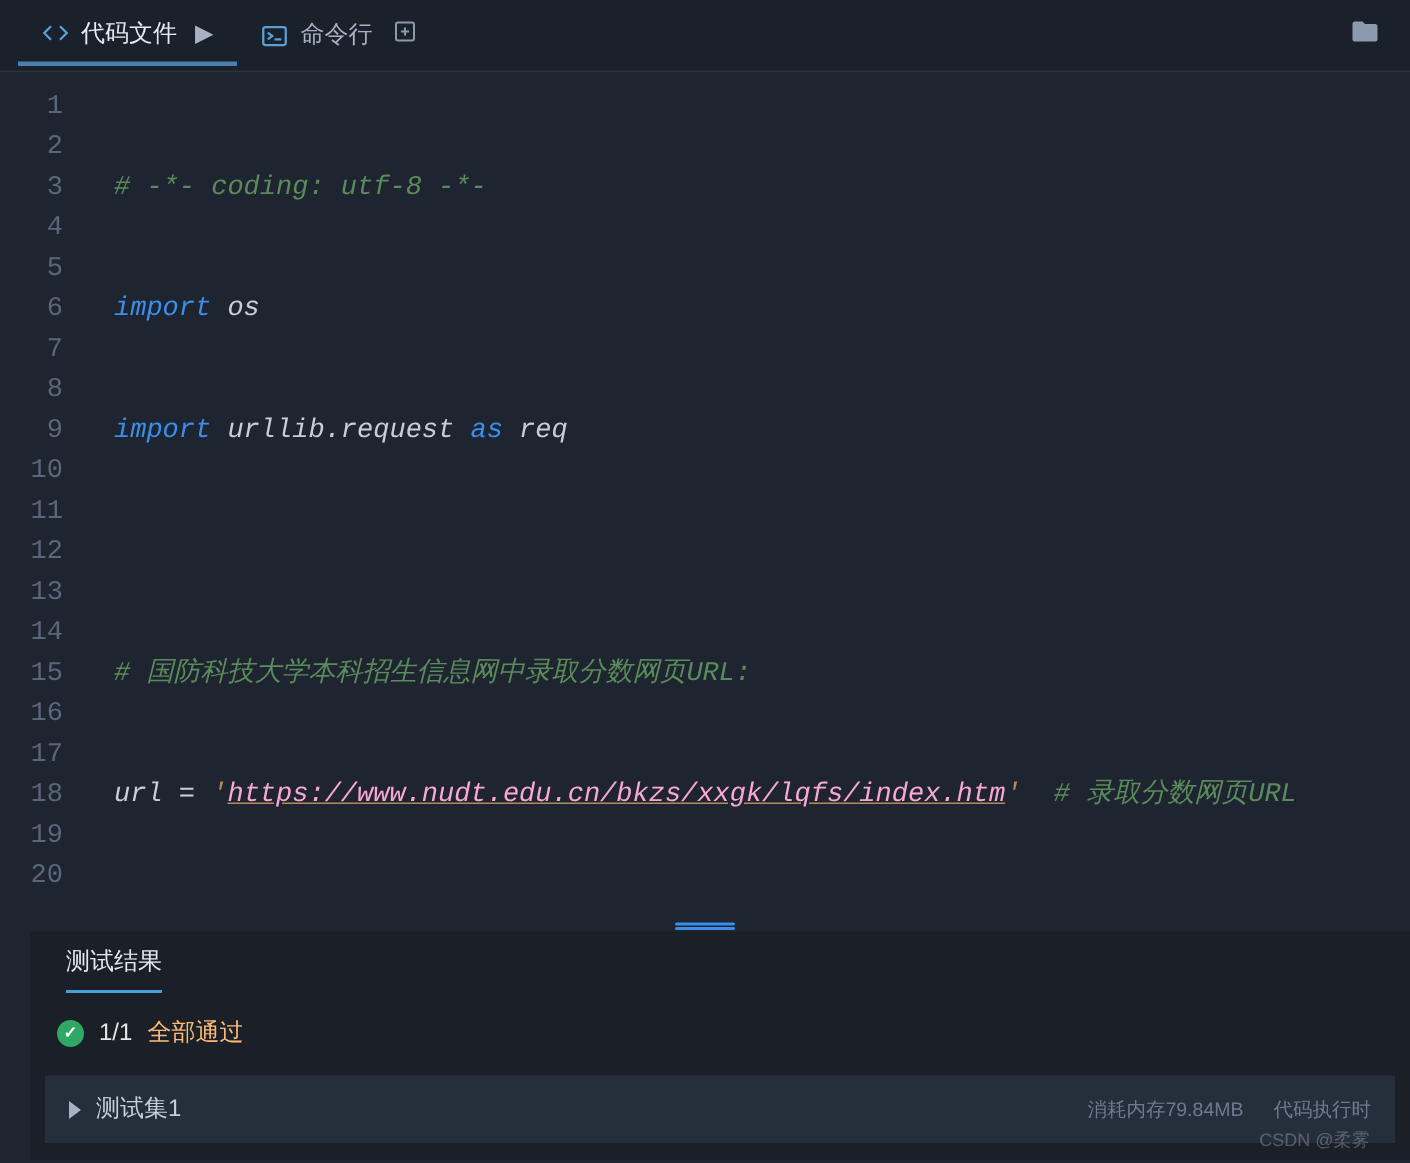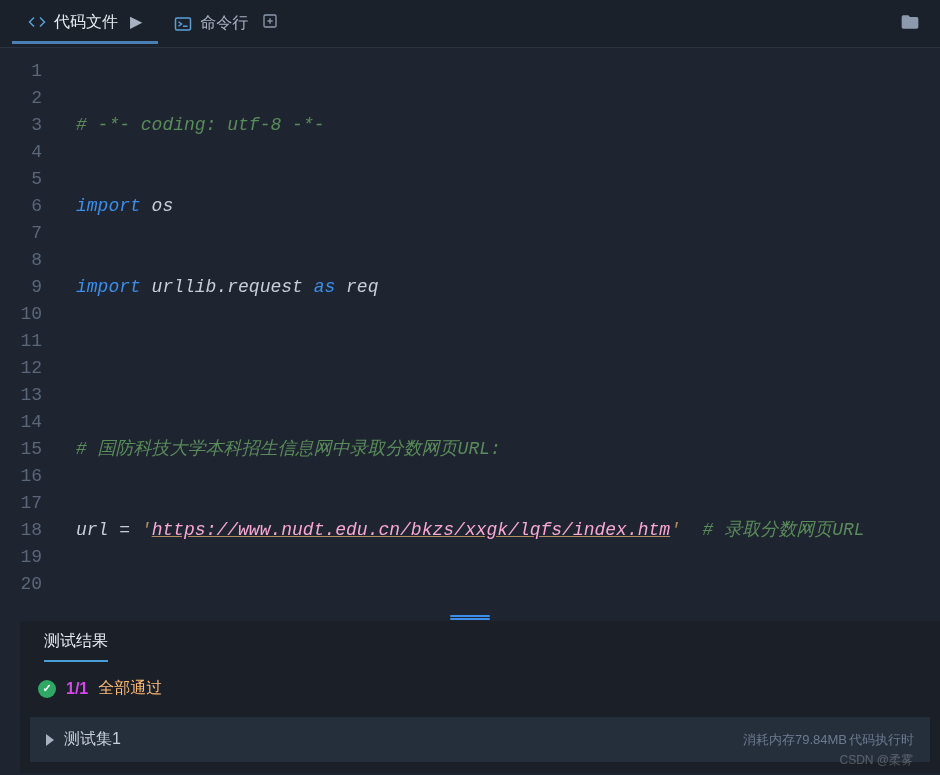--- a/index.html
+++ b/index.html
@@ -110,21 +110,21 @@
   width: 18px; height: 18px;
   border-radius: 50%;
   background: #2fa866;
   display: inline-flex;
   align-items: center;
   justify-content: center;
   color: #fff;
   font-size: 11px;
   font-weight: bold;
 }
-.status-count { color: #d946ef; font-weight: 700; }
+.status-count { color: #e5e5e5; font-weight: 400; }
 .status-text { color: #fdba74; font-weight: 400; }
 .test-set-row {
   background: #252e3b;
   margin: 8px 10px 0 10px;
   padding: 12px 16px;
   display: flex;
   align-items: center;
   gap: 10px;
   cursor: pointer;
 }
@@ -134,21 +134,21 @@
   border-top: 6px solid transparent;
   border-bottom: 6px solid transparent;
   border-left: 8px solid #a7b1c2;
 }
 .test-set-label { color: #c5ced9; }
 .test-meta {
   margin-left: auto;
   color: #6d7a8f;
   font-size: 13px;
   display: flex;
-  gap: 2px;
+  gap: 20px;
 }
 .watermark {
   position: absolute;
   right: 27px;
   bottom: 6px;
   font-size: 12px;
   color: rgba(255,255,255,0.25);
 }
 </style>
 </head>

